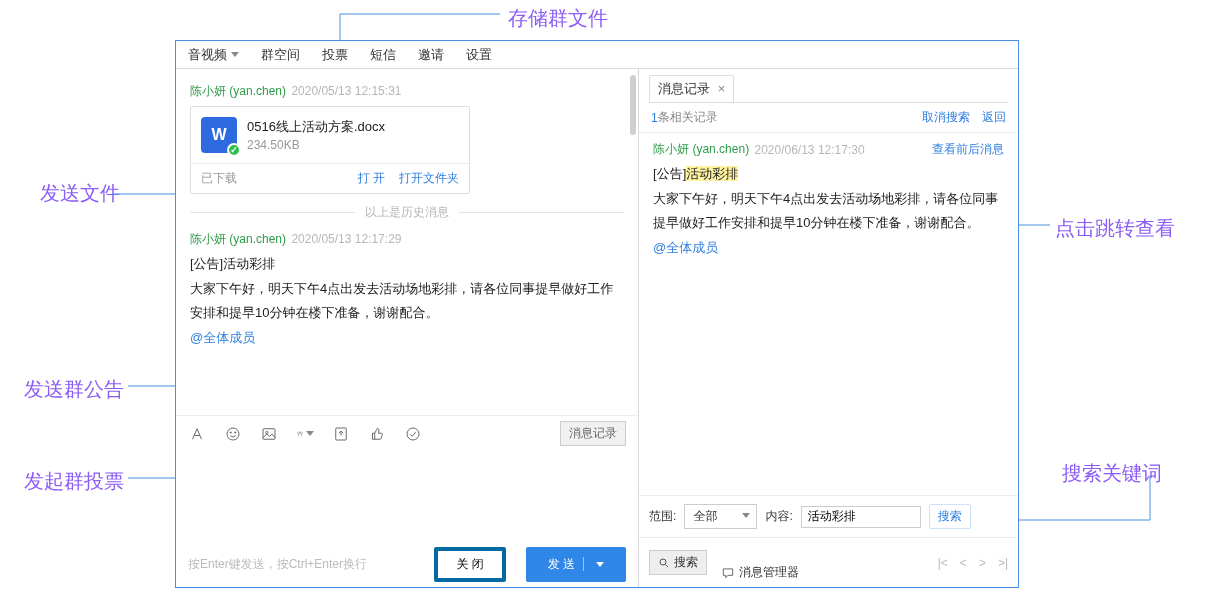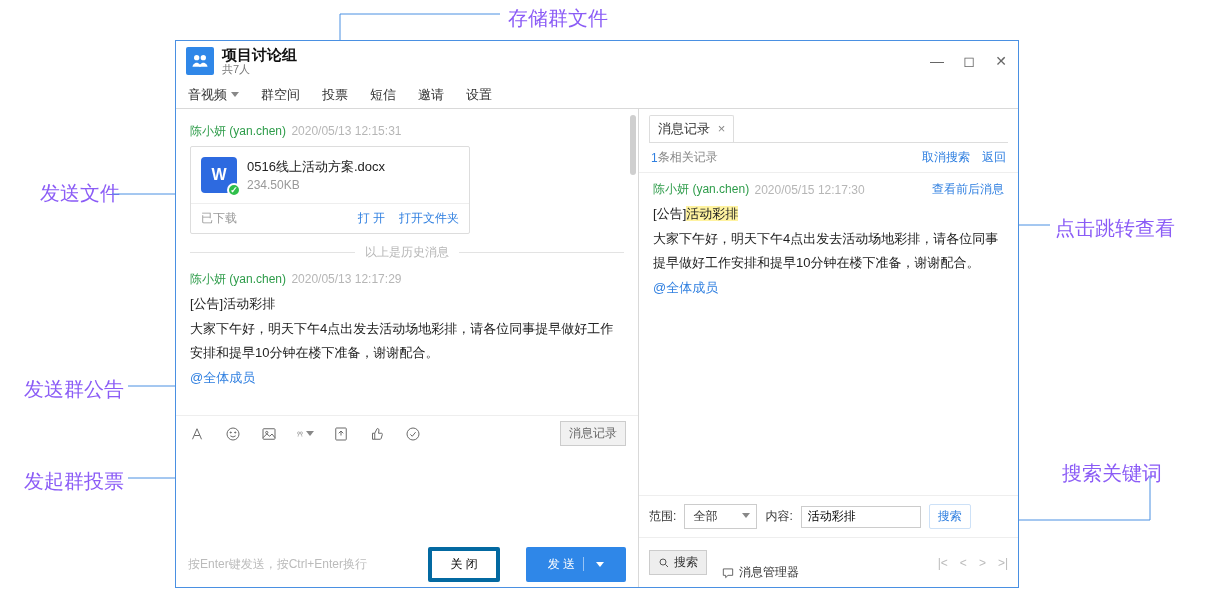--- a/index.html
+++ b/index.html
@@ -53,21 +53,21 @@
   .msg-body { margin-top:4px; font-size:13px; line-height:1.9; color:#222; }
   .tag-bracket { color:#222; }
   .mention { color:#2f7fe0; }
 
   .compose-toolbar { height:36px; border-top:1px solid #eee; display:flex; align-items:center; gap:18px; padding:0 12px; color:#666; }
   .tool-icon { width:18px; height:18px; display:flex; align-items:center; justify-content:center; cursor:pointer; }
   .tool-icon svg { width:18px; height:18px; stroke:#666; fill:none; stroke-width:1.3; }
   .record-btn { margin-left:auto; padding:3px 8px; border:1px solid #ccc; background:#f1f1f1; font-size:12px; cursor:pointer; }
 
   .compose-area { flex:0 0 90px; padding:6px 12px; }
-  .compose-footer { height:46px; border-top:0; display:flex; align-items:center; padding:0 12px; gap:26px; }
+  .compose-footer { height:46px; border-top:0; display:flex; align-items:center; padding:0 12px; gap:20px; }
   .hint { color:#bbb; font-size:12px; }
   .btn { padding:5px 18px; font-size:12px; border:4px solid #0369a1; background:#fff; cursor:pointer; border-radius:2px;}
   .btn-primary { background:#2f87e8; color:#fff; border-color:#2f87e8; display:flex; align-items:center; gap:8px;}
   .btn-primary .caret-down { border-top-color:#fff; margin-left:4px;}
   .spacer { flex:1; }
 
   
   .hist-col { flex: 1 1 45%; display:flex; flex-direction:column; min-width:0; }
   .hist-tab { display:flex; align-items:center; padding:6px 10px 0 10px; gap:6px; font-size:13px;}
   .hist-tab .tab { padding:4px 8px; border:1px solid #ddd; border-bottom:none; background:#fff; cursor:pointer; border-radius:2px 2px 0 0;}
@@ -126,39 +126,20 @@
   </svg>
   <div class="dot" style="left:336px; top:94px;"></div>
   <div class="dot" style="left:258px; top:227px;"></div>
   <div class="dot" style="left:296px; top:349px;"></div>
   <div class="dot" style="left:376px; top:446px;"></div>
   <div class="dot" style="left:1004px; top:192px;"></div>
   <div class="dot" style="left:964px; top:516px;"></div>
 
   <div class="window">
 
-    <div class="titlebar">
-      <div class="group-icon">
-        <svg viewBox="0 0 24 24">
-            <circle cx="8" cy="8" r="3.2" fill="#fff"></circle>
-            <circle cx="16" cy="8" r="3.2" fill="#fff"></circle>
-            <path d="M3 19c0-3 3-5 5-5s5 2 5 5z" fill="#fff"></path>
-            <path d="M11 19c0-3 3-5 5-5s5 2 5 5z" fill="#fff"></path>
-          </svg>
-      </div>
-      <div class="title-wrap">
-        <div class="title-main">项目讨论组</div>
-        <div class="title-sub">共7人</div>
-      </div>
-      <div class="winctrl">
-        <span>—</span>
-        <span>◻</span>
-        <span>✕</span>
-      </div>
-    </div>
 
     <div class="menubar">
       <div class="menuitem">
           <span>音视频</span>
           <span class="caret-down"></span>
         </div>
       <div class="menuitem">群空间</div>
       <div class="menuitem">投票</div>
       <div class="menuitem">短信</div>
       <div class="menuitem">邀请</div>
@@ -284,21 +265,21 @@
           <span> 条相关记录</span>
           <div class="right-links">
             <span class="link">取消搜索</span>
             <span class="link">返回</span>
           </div>
         </div>
 
         <div class="hist-body">
           <div class="hist-entry-meta">
             <span class="sender">陈小妍 (yan.chen)</span>&nbsp;
-            <span class="ts">2020/05/15 12:17:30</span>
+            <span class="ts">2020/06/13 12:17:30</span>
             <span class="view-link">查看前后消息</span>
           </div>
           <div class="msg-body">
             <div><span class="tag-bracket">[公告]</span><span class="highlight">活动彩排</span></div>
             <div>大家下午好，明天下午4点出发去活动场地彩排，请各位同事提早做好工作安排和提早10分钟在楼下准备，谢谢配合。</div>
             <div class="mention">@全体成员</div>
           </div>
         </div>
 
         <div class="hist-search">

